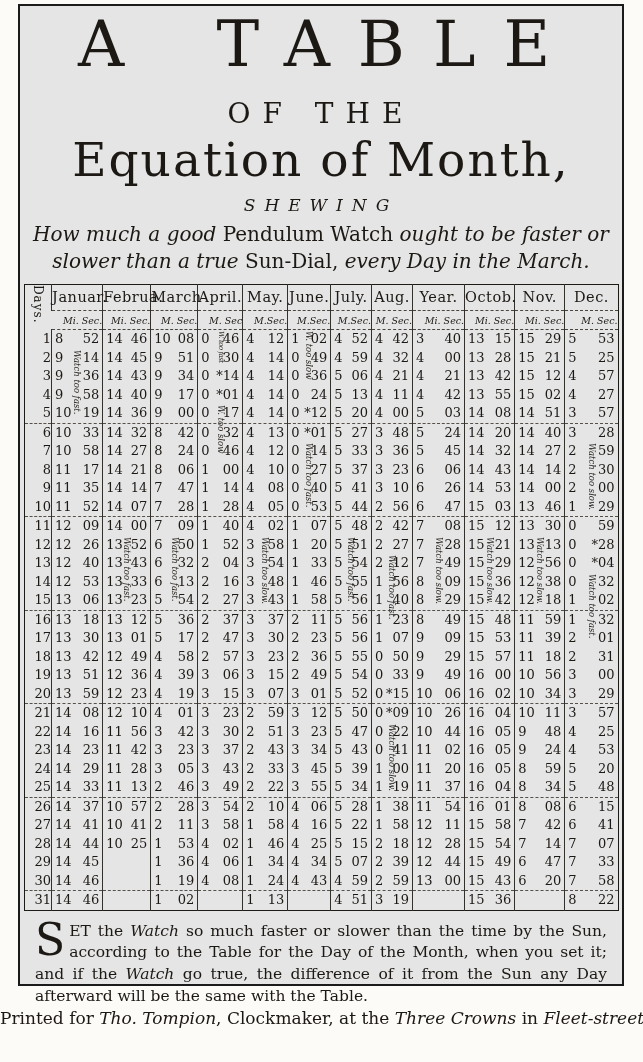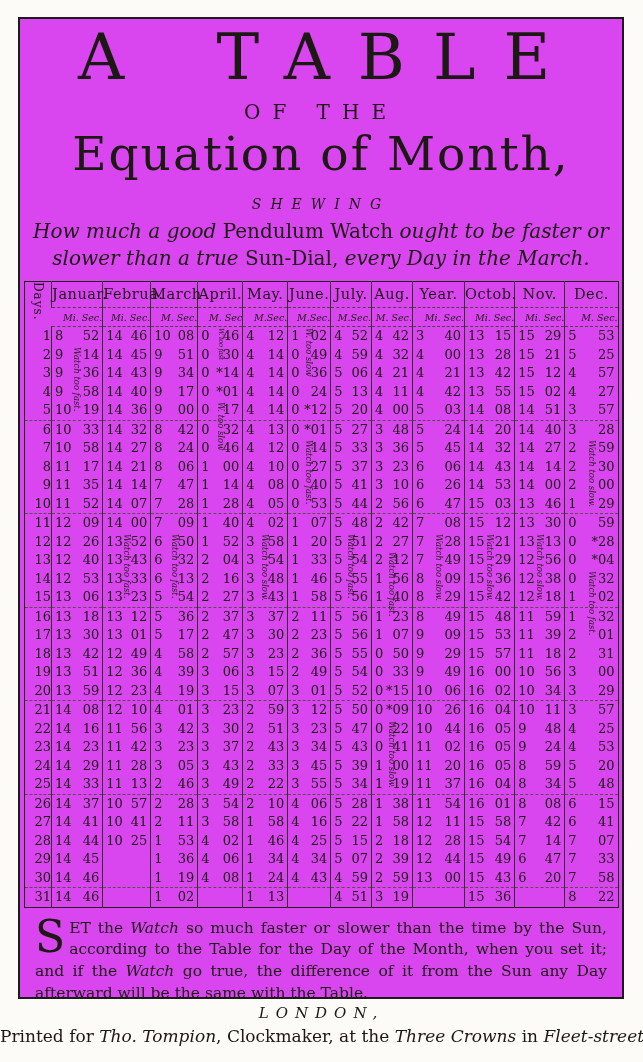--- a/index.html
+++ b/index.html
@@ -2,32 +2,32 @@
 <html><head>
 <meta charset="utf-8">
 <style>
   html,body{margin:0;padding:0;}
   body{
     width:643px;height:1062px;position:relative;overflow:hidden;
     background:#fcfbf7;color:#1c1814;
     font-family:"DejaVu Serif", serif;
   }
   .frame{
-    position:absolute;left:18px;top:17px;width:606px;height:982px;
-    border:2px solid #1b1b1b;box-sizing:border-box;background:#d946ef;
+    position:absolute;left:18px;top:4px;width:606px;height:982px;
+    border:2px solid #1b1b1b;box-sizing:border-box;background:#e5e5e5;
   }
   
   .title-block{text-align:center;}
   .t-main{
     font-size:64px;line-height:1.02;letter-spacing:28px;word-spacing:16px;
     margin-top:6px;margin-left:14px;white-space:nowrap;
   }
-  .t-ofthe{font-size:20px;letter-spacing:12px;margin-top:10px;}
+  .t-ofthe{font-size:28px;letter-spacing:12px;margin-top:20px;}
   .t-eq{font-size:47px;margin-top:2px;letter-spacing:2px;}
-  .t-shewing{font-size:14px;font-style:italic;letter-spacing:9px;margin-top:15px;}
+  .t-shewing{font-size:17px;font-style:italic;letter-spacing:9px;margin-top:8px;}
   .t-sub{font-size:20px;font-style:italic;line-height:1.32;margin-top:6px;}
   .t-sub .rn, .it-off{font-style:normal;}
   .it{font-style:italic;}
   
   table.eq{
     border-collapse:collapse;table-layout:fixed;
     margin:10px auto 0 auto;width:595px;
     border:1.5px solid #1e1a16;
   }
   table.eq th, table.eq td{
@@ -2451,15 +2451,14 @@
         </tr>
       </tbody>
   </table>
 
   <div class="instruction">
     <span class="dropcap">S</span><span><span class="it-off">ET the </span><span class="it">Watch</span><span class="it-off"> so much faster or slower than the time by the Sun, according to the Table for the Day of the Month, when you set it; and if the </span><span class="it">Watch</span><span class="it-off"> go true, the difference of it from the Sun any Day afterward will be the same with the Table.</span></span>
   </div>
 </div>
 
 <div class="colophon">
-  <div class="london">LONDON,</div>
   <div class="imprint"><span class="it-off">Printed for </span><span class="it">Tho. Tompion</span><span class="it-off">, Clockmaker, at the </span><span class="it">Three Crowns</span><span class="it-off"> in </span><span class="it">Fleet-street</span><span class="it-off">, at </span><span class="it">Water-lane</span><span class="it-off"> end.  1684.</span></div>
 </div>
 
 </body></html>

